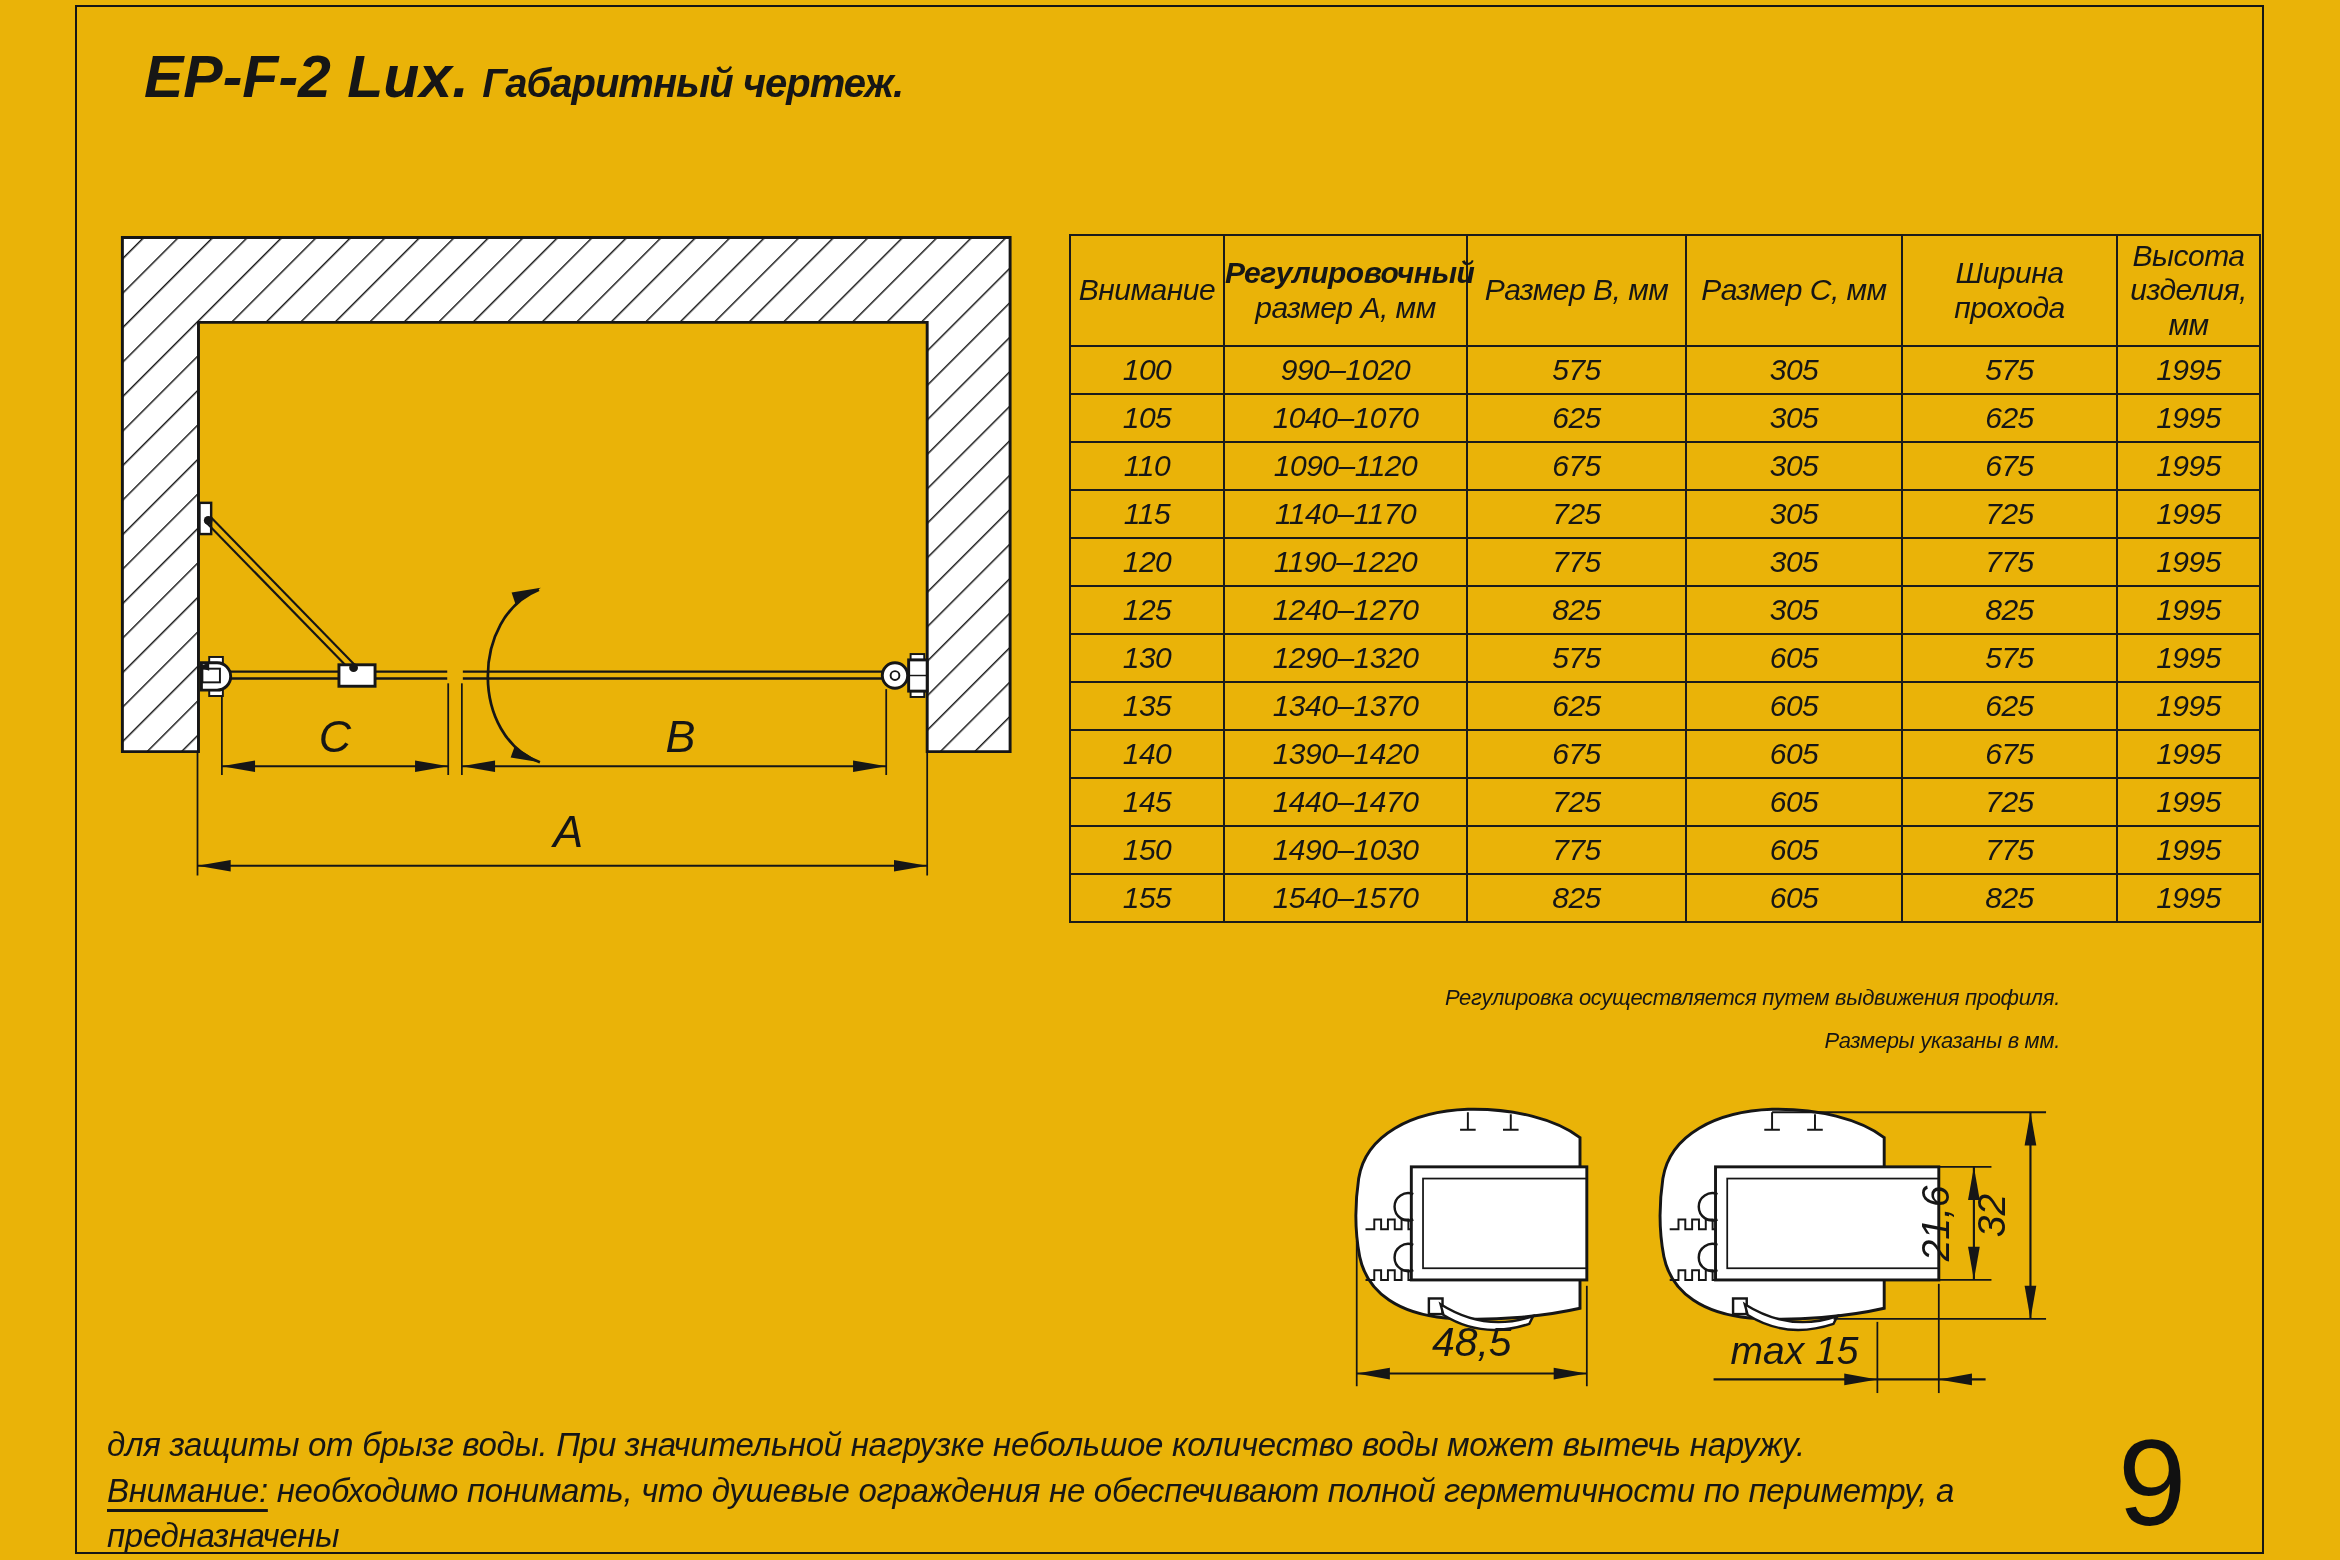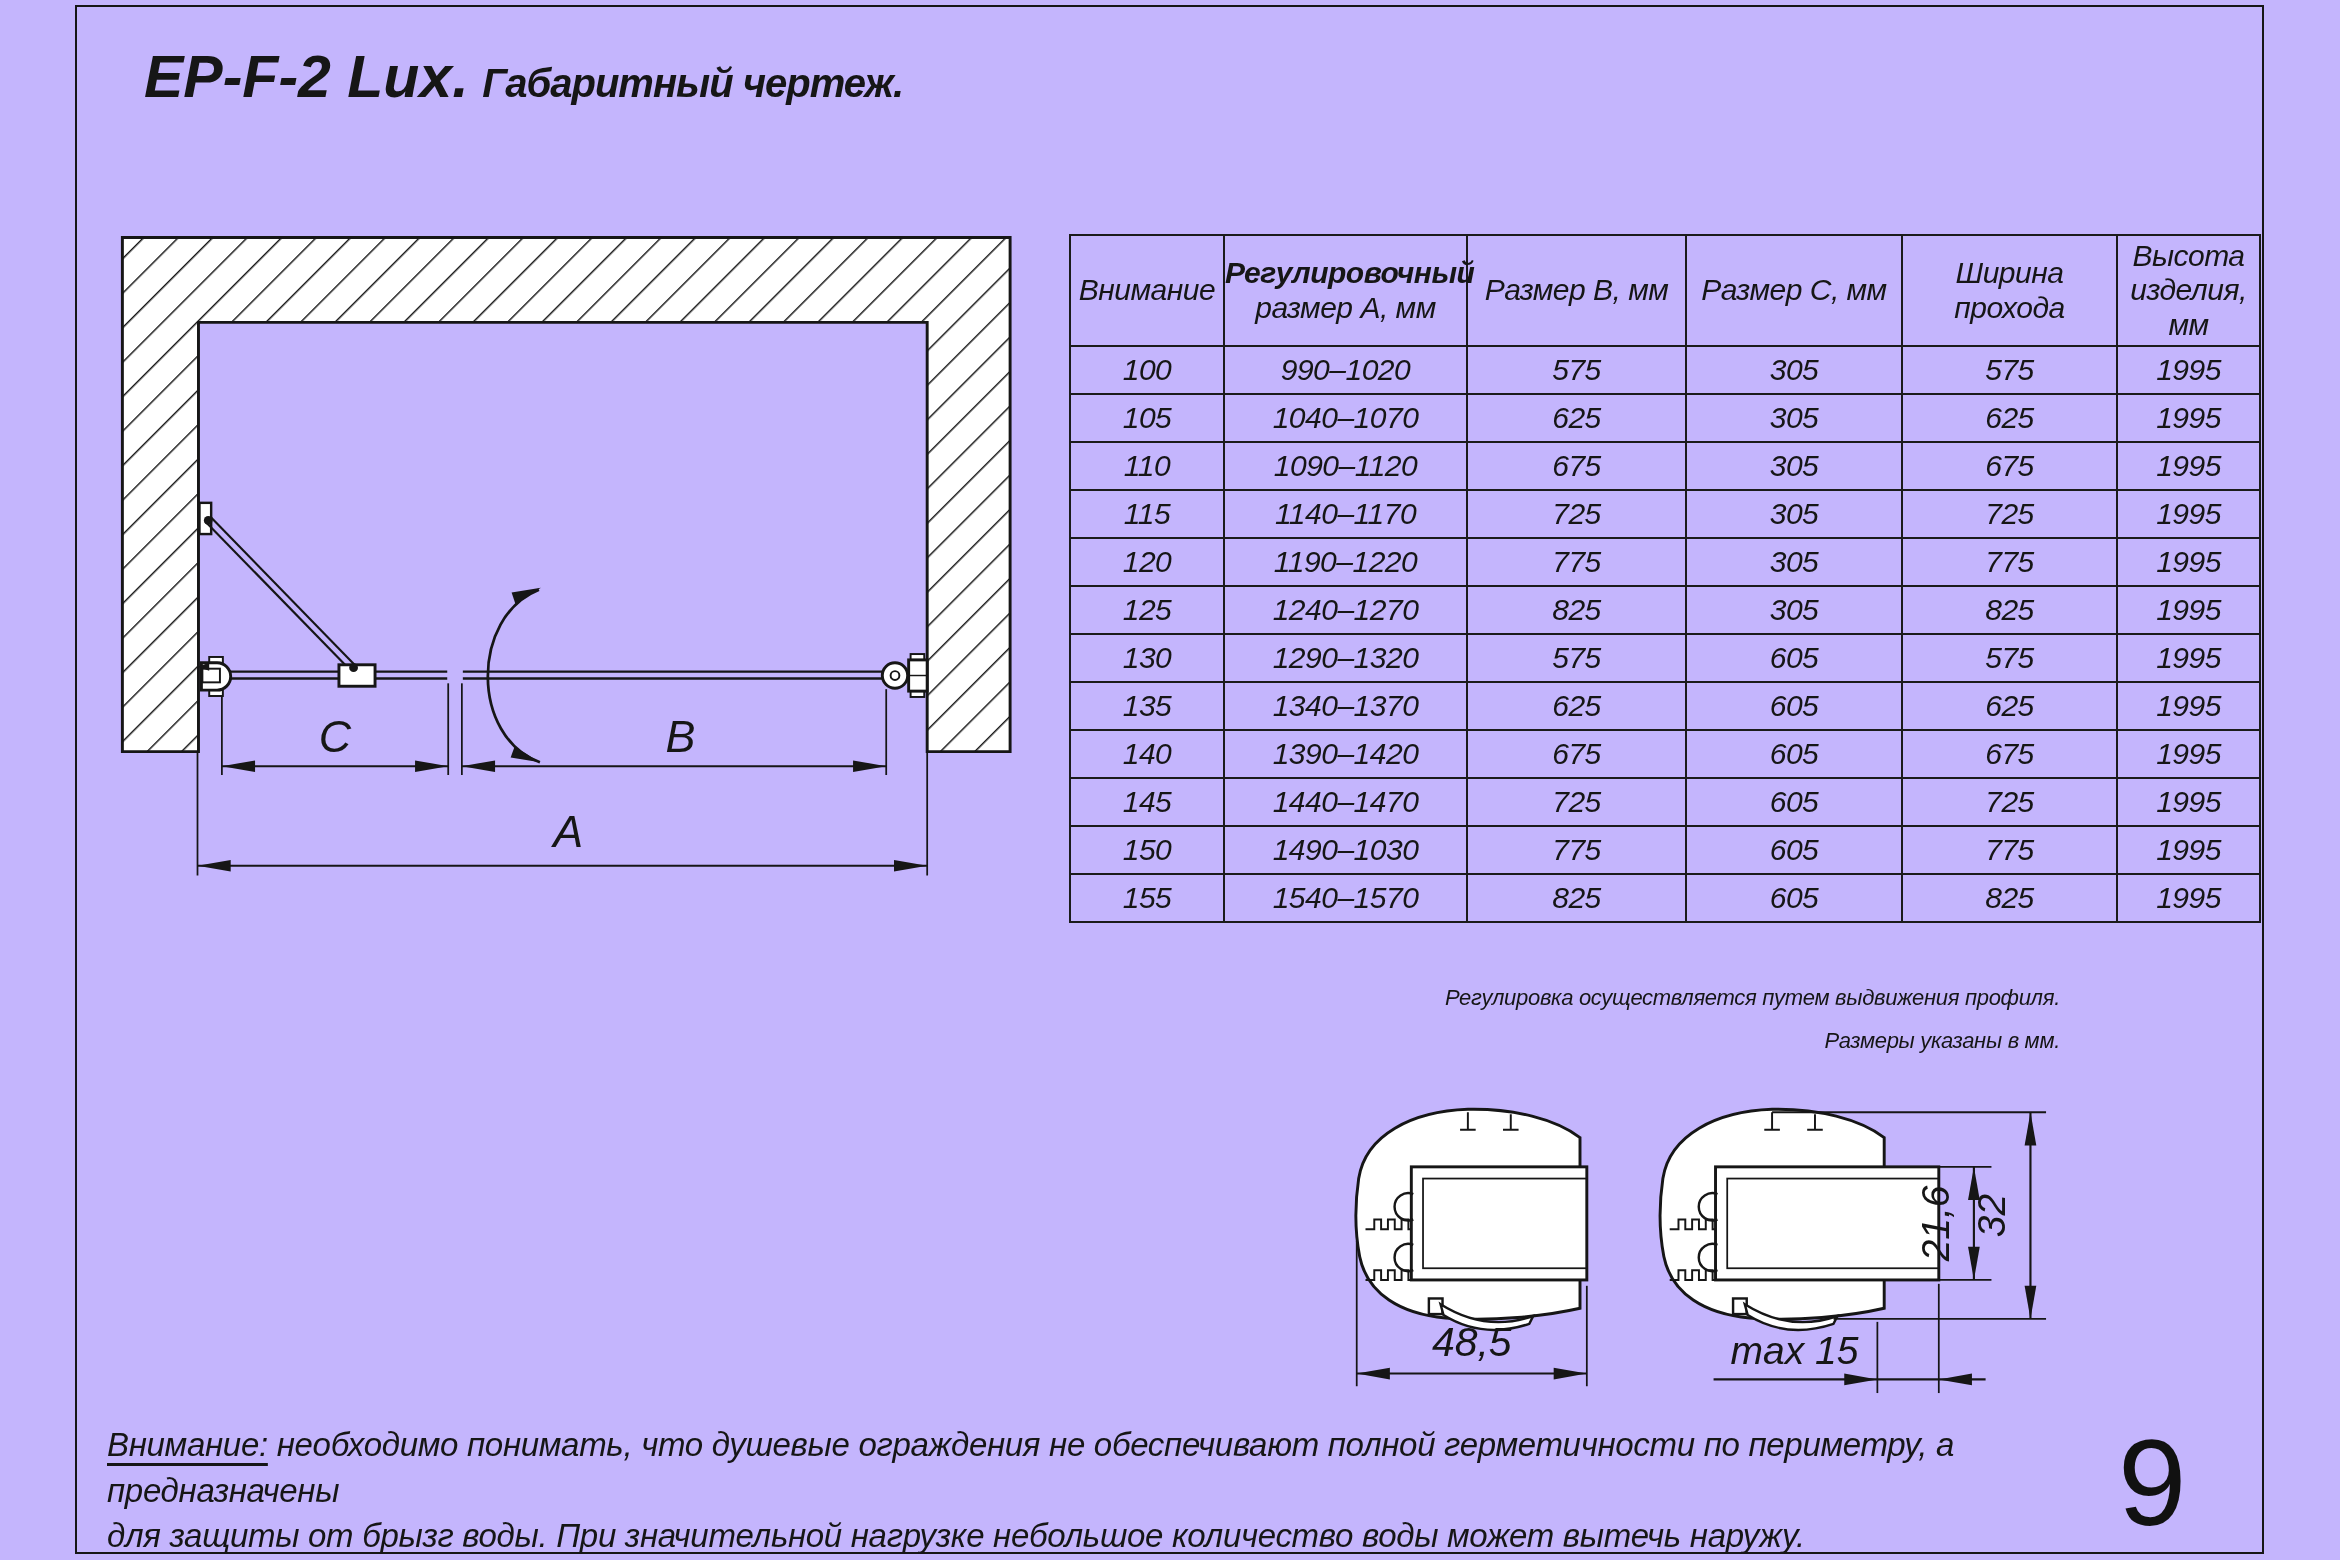--- a/index.html
+++ b/index.html
@@ -1,16 +1,16 @@
 <!DOCTYPE html>
 <html><head>
 <meta charset="utf-8">
 <style>
   html,body{margin:0;padding:0;background:#e8e8e8;}
-  .page{position:relative;width:2341px;height:1560px;background:#c4b5fd;overflow:hidden;
+  .page{position:relative;width:2341px;height:1560px;background:#eab308;overflow:hidden;
         font-family:"Liberation Sans",sans-serif;color:#161616;}
   .frame{position:absolute;left:75px;top:4.9px;width:2189px;height:1549px;
          border:2.9px solid #161616;box-sizing:border-box;}
   
   .title{position:absolute;left:144px;top:43px;white-space:nowrap;}
   .title .t1{font-size:59px;font-weight:bold;font-style:italic;letter-spacing:0px;}
   .title .t2{font-size:40px;font-weight:bold;font-style:italic;margin-left:13.7px;letter-spacing:-1px;}
   
   table.spec{position:absolute;left:1069px;top:234px;width:1190px;border-collapse:collapse;
              table-layout:fixed;}
@@ -315,19 +315,19 @@
     </g>
     <g fill="#161616" font-style="italic">
       <text x="1509" y="1390" font-size="42" text-anchor="middle">48,5</text>
       <text x="1840" y="1398" font-size="40" text-anchor="middle">max 15</text>
       <text transform="translate(1998,1254) rotate(-90)" font-size="40" text-anchor="middle">21,6</text>
       <text transform="translate(2056,1246) rotate(-90)" font-size="40" text-anchor="middle">32</text>
     </g>
   </svg>
 
   <div class="note">
+    <div>для защиты от брызг воды. При значительной нагрузке небольшое количество воды может вытечь наружу.</div>
     <div><span class="u">Внимание:</span><span> необходимо понимать, что душевые ограждения не обеспечивают полной герметичности по периметру, а предназначены</span></div>
-    <div>для защиты от брызг воды. При значительной нагрузке небольшое количество воды может вытечь наружу.</div>
   </div>
 
   <div class="pagenum">9</div>
 </div>
 
 
 </body></html>

